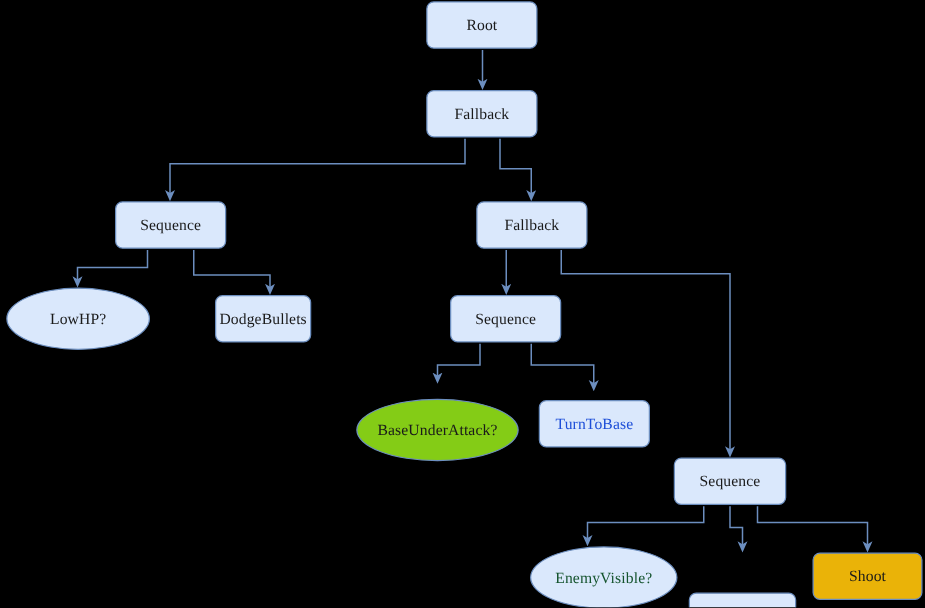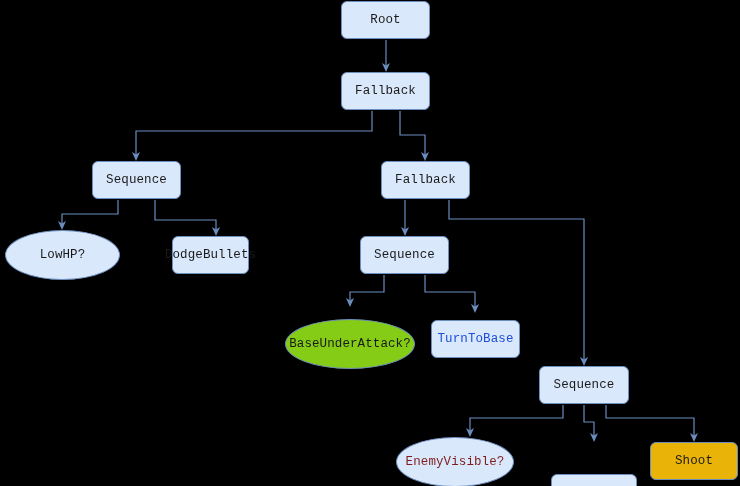--- a/index.html
+++ b/index.html
@@ -6,21 +6,21 @@
     margin: 0;
     padding: 0;
     background: #000000;
   }
   #canvas {
     position: relative;
     width: 740px;
     height: 486px;
     background: #000000;
     overflow: hidden;
-    font-family: Liberation Mono, monospace;
+    font-family: Liberation Serif, serif;
   }
   #edges {
     position: absolute;
     left: 0;
     top: 0;
     width: 740px;
     height: 486px;
   }
   .node {
     position: absolute;
@@ -92,21 +92,21 @@
       </div>
       <div class="node ellipse" style="left: 285px; top: 319px; width: 130px; height: 50px; background: #84cc16; border-color: rgb(108, 142, 191); color: rgb(26, 26, 26);">
         <span>BaseUnderAttack?</span>
       </div>
       <div class="node box" style="left: 431px; top: 320px; width: 89px; height: 38px; background: rgb(218, 232, 252); border-color: rgb(108, 142, 191); color: #1d4ed8;">
         <span>TurnToBase</span>
       </div>
       <div class="node box" style="left: 539px; top: 366px; width: 90px; height: 38px; background: rgb(218, 232, 252); border-color: rgb(108, 142, 191); color: rgb(26, 26, 26);">
         <span>Sequence</span>
       </div>
-      <div class="node ellipse" style="left: 396px; top: 437px; width: 118px; height: 50px; background: rgb(218, 232, 252); border-color: rgb(108, 142, 191); color: #7f1d1d;">
+      <div class="node ellipse" style="left: 424px; top: 437px; width: 118px; height: 50px; background: rgb(218, 232, 252); border-color: rgb(108, 142, 191); color: #14532d;">
         <span>EnemyVisible?</span>
       </div>
       <div class="node box" style="left: 551px; top: 442px; width: 86px; height: 38px; background: rgb(218, 232, 252); border-color: rgb(108, 142, 191); color: rgb(26, 26, 26); margin-top: 32px;">
         <span>Aim</span>
       </div>
       <div class="node box" style="left: 650px; top: 442px; width: 88px; height: 38px; background: #eab308; border-color: rgb(108, 142, 191); color: rgb(26, 26, 26);">
         <span>Shoot</span>
       </div>
     </div>
 </div>

